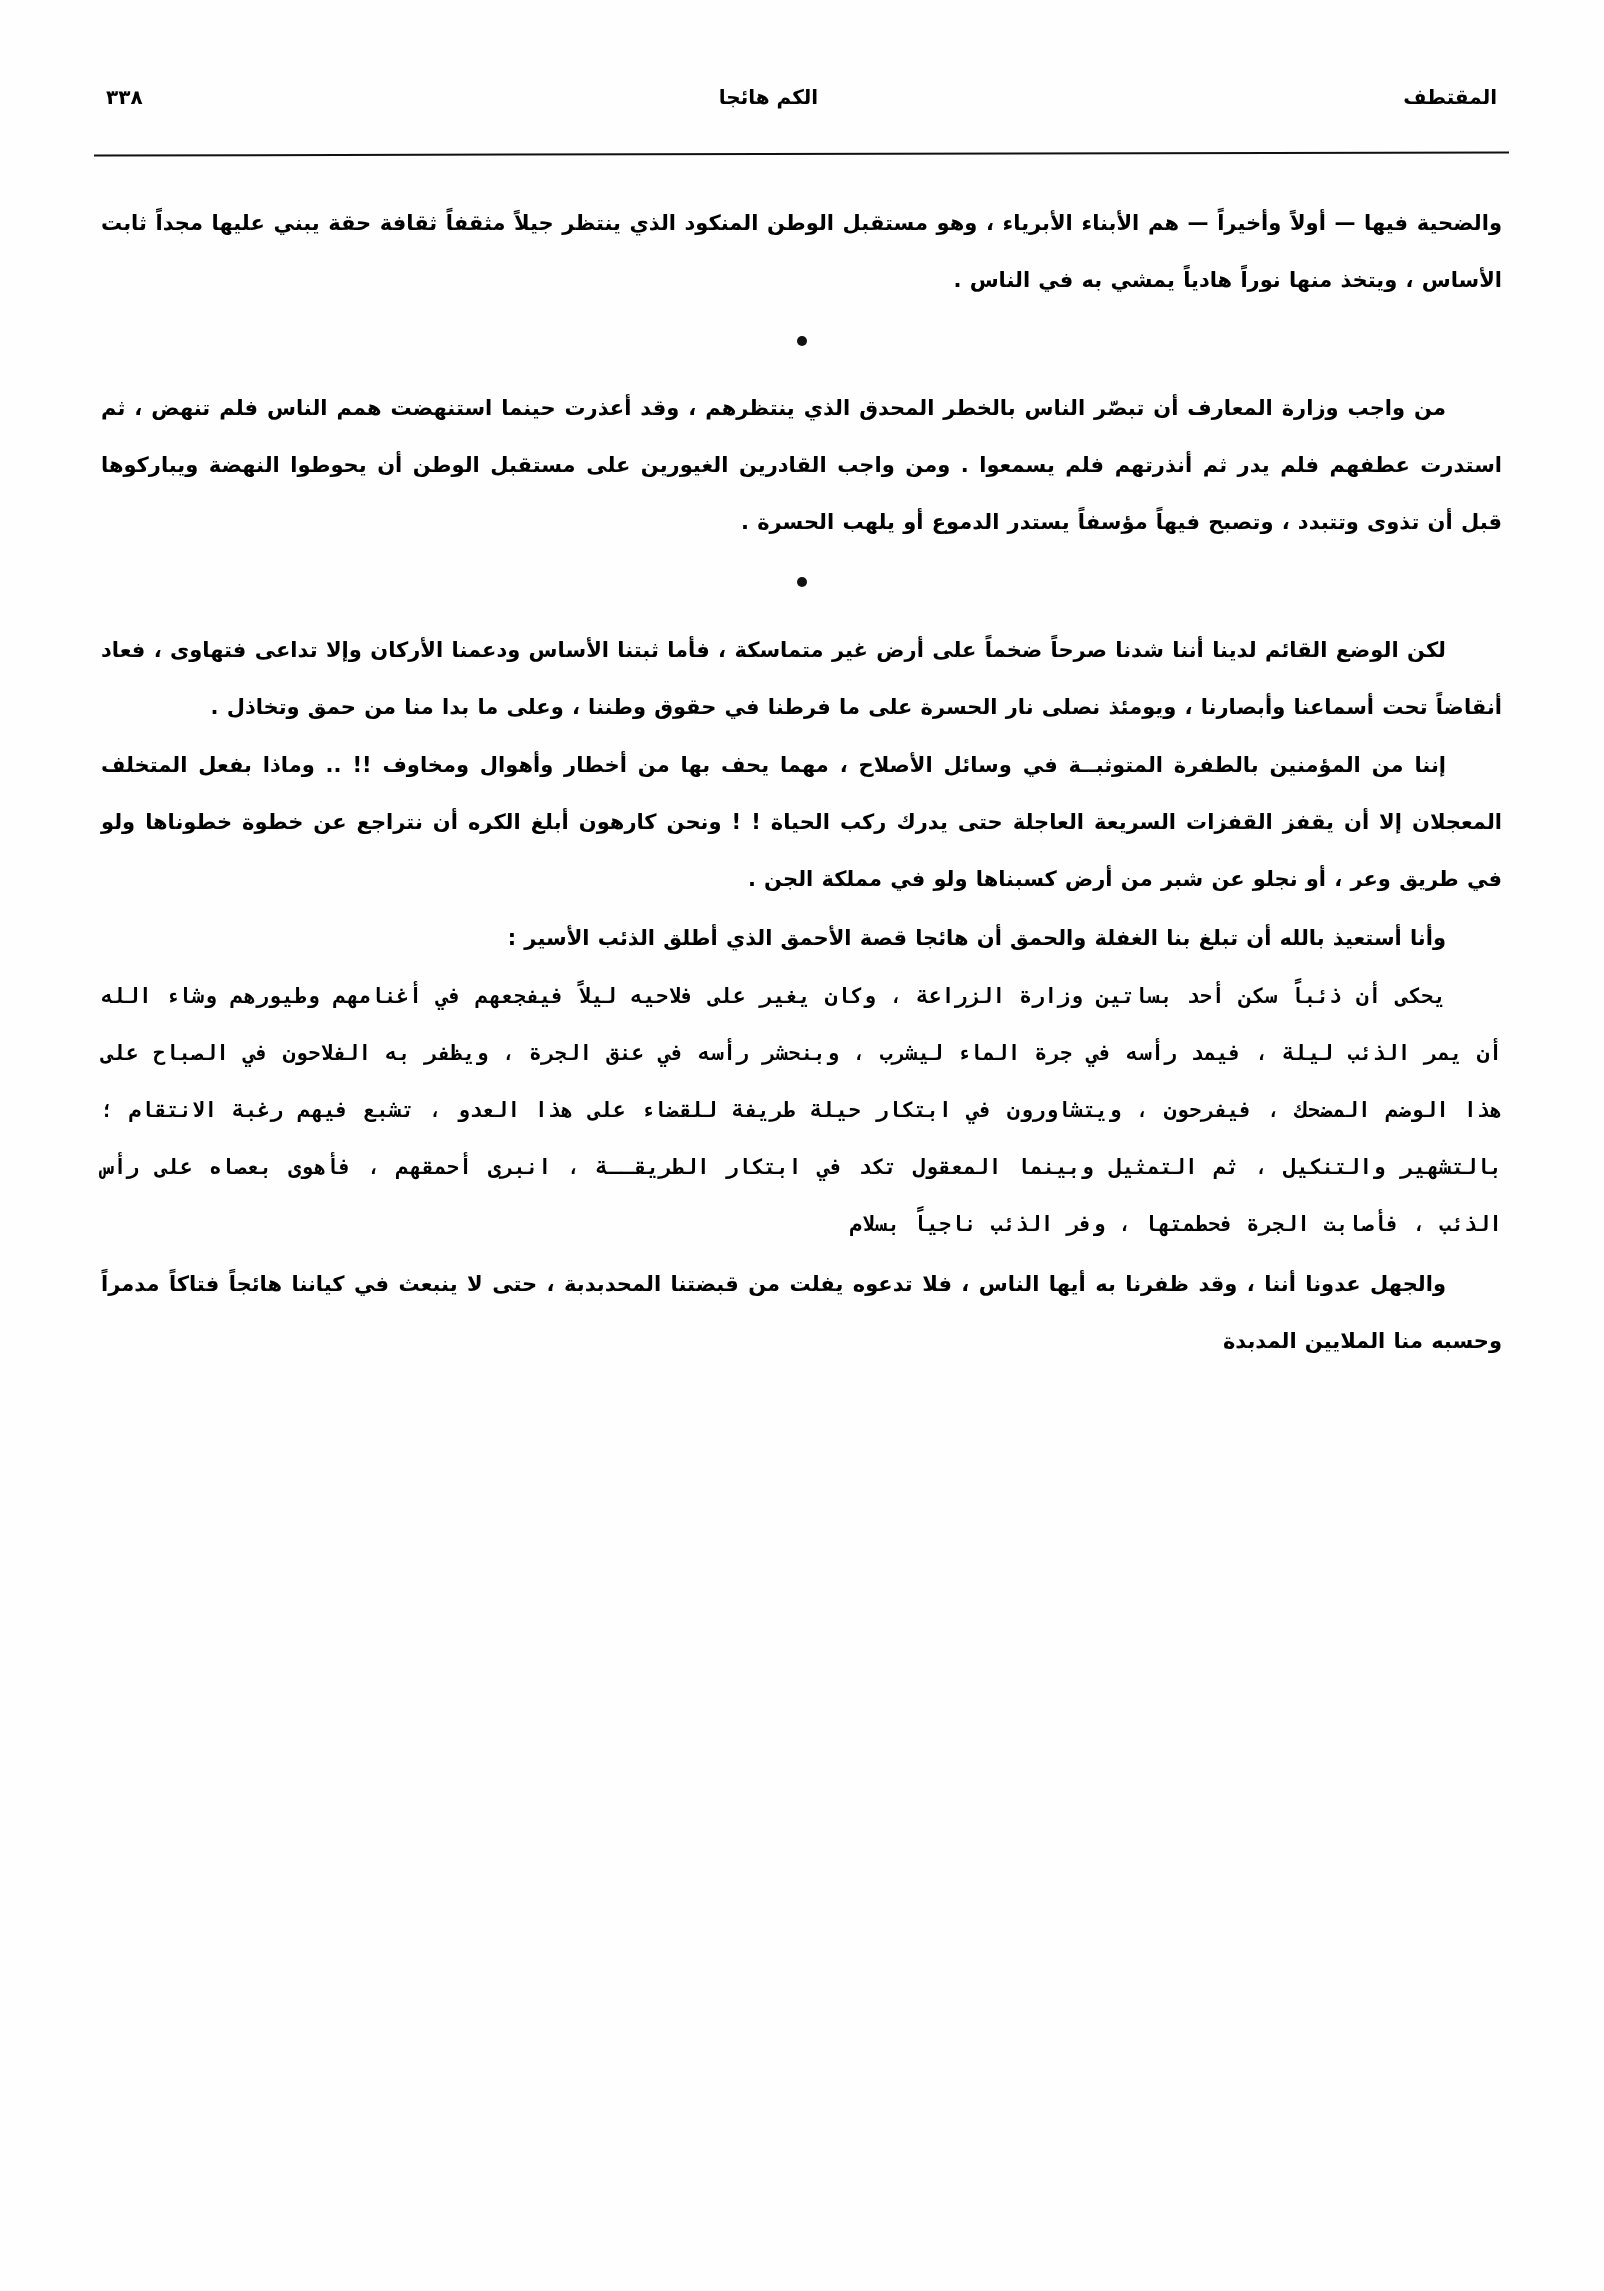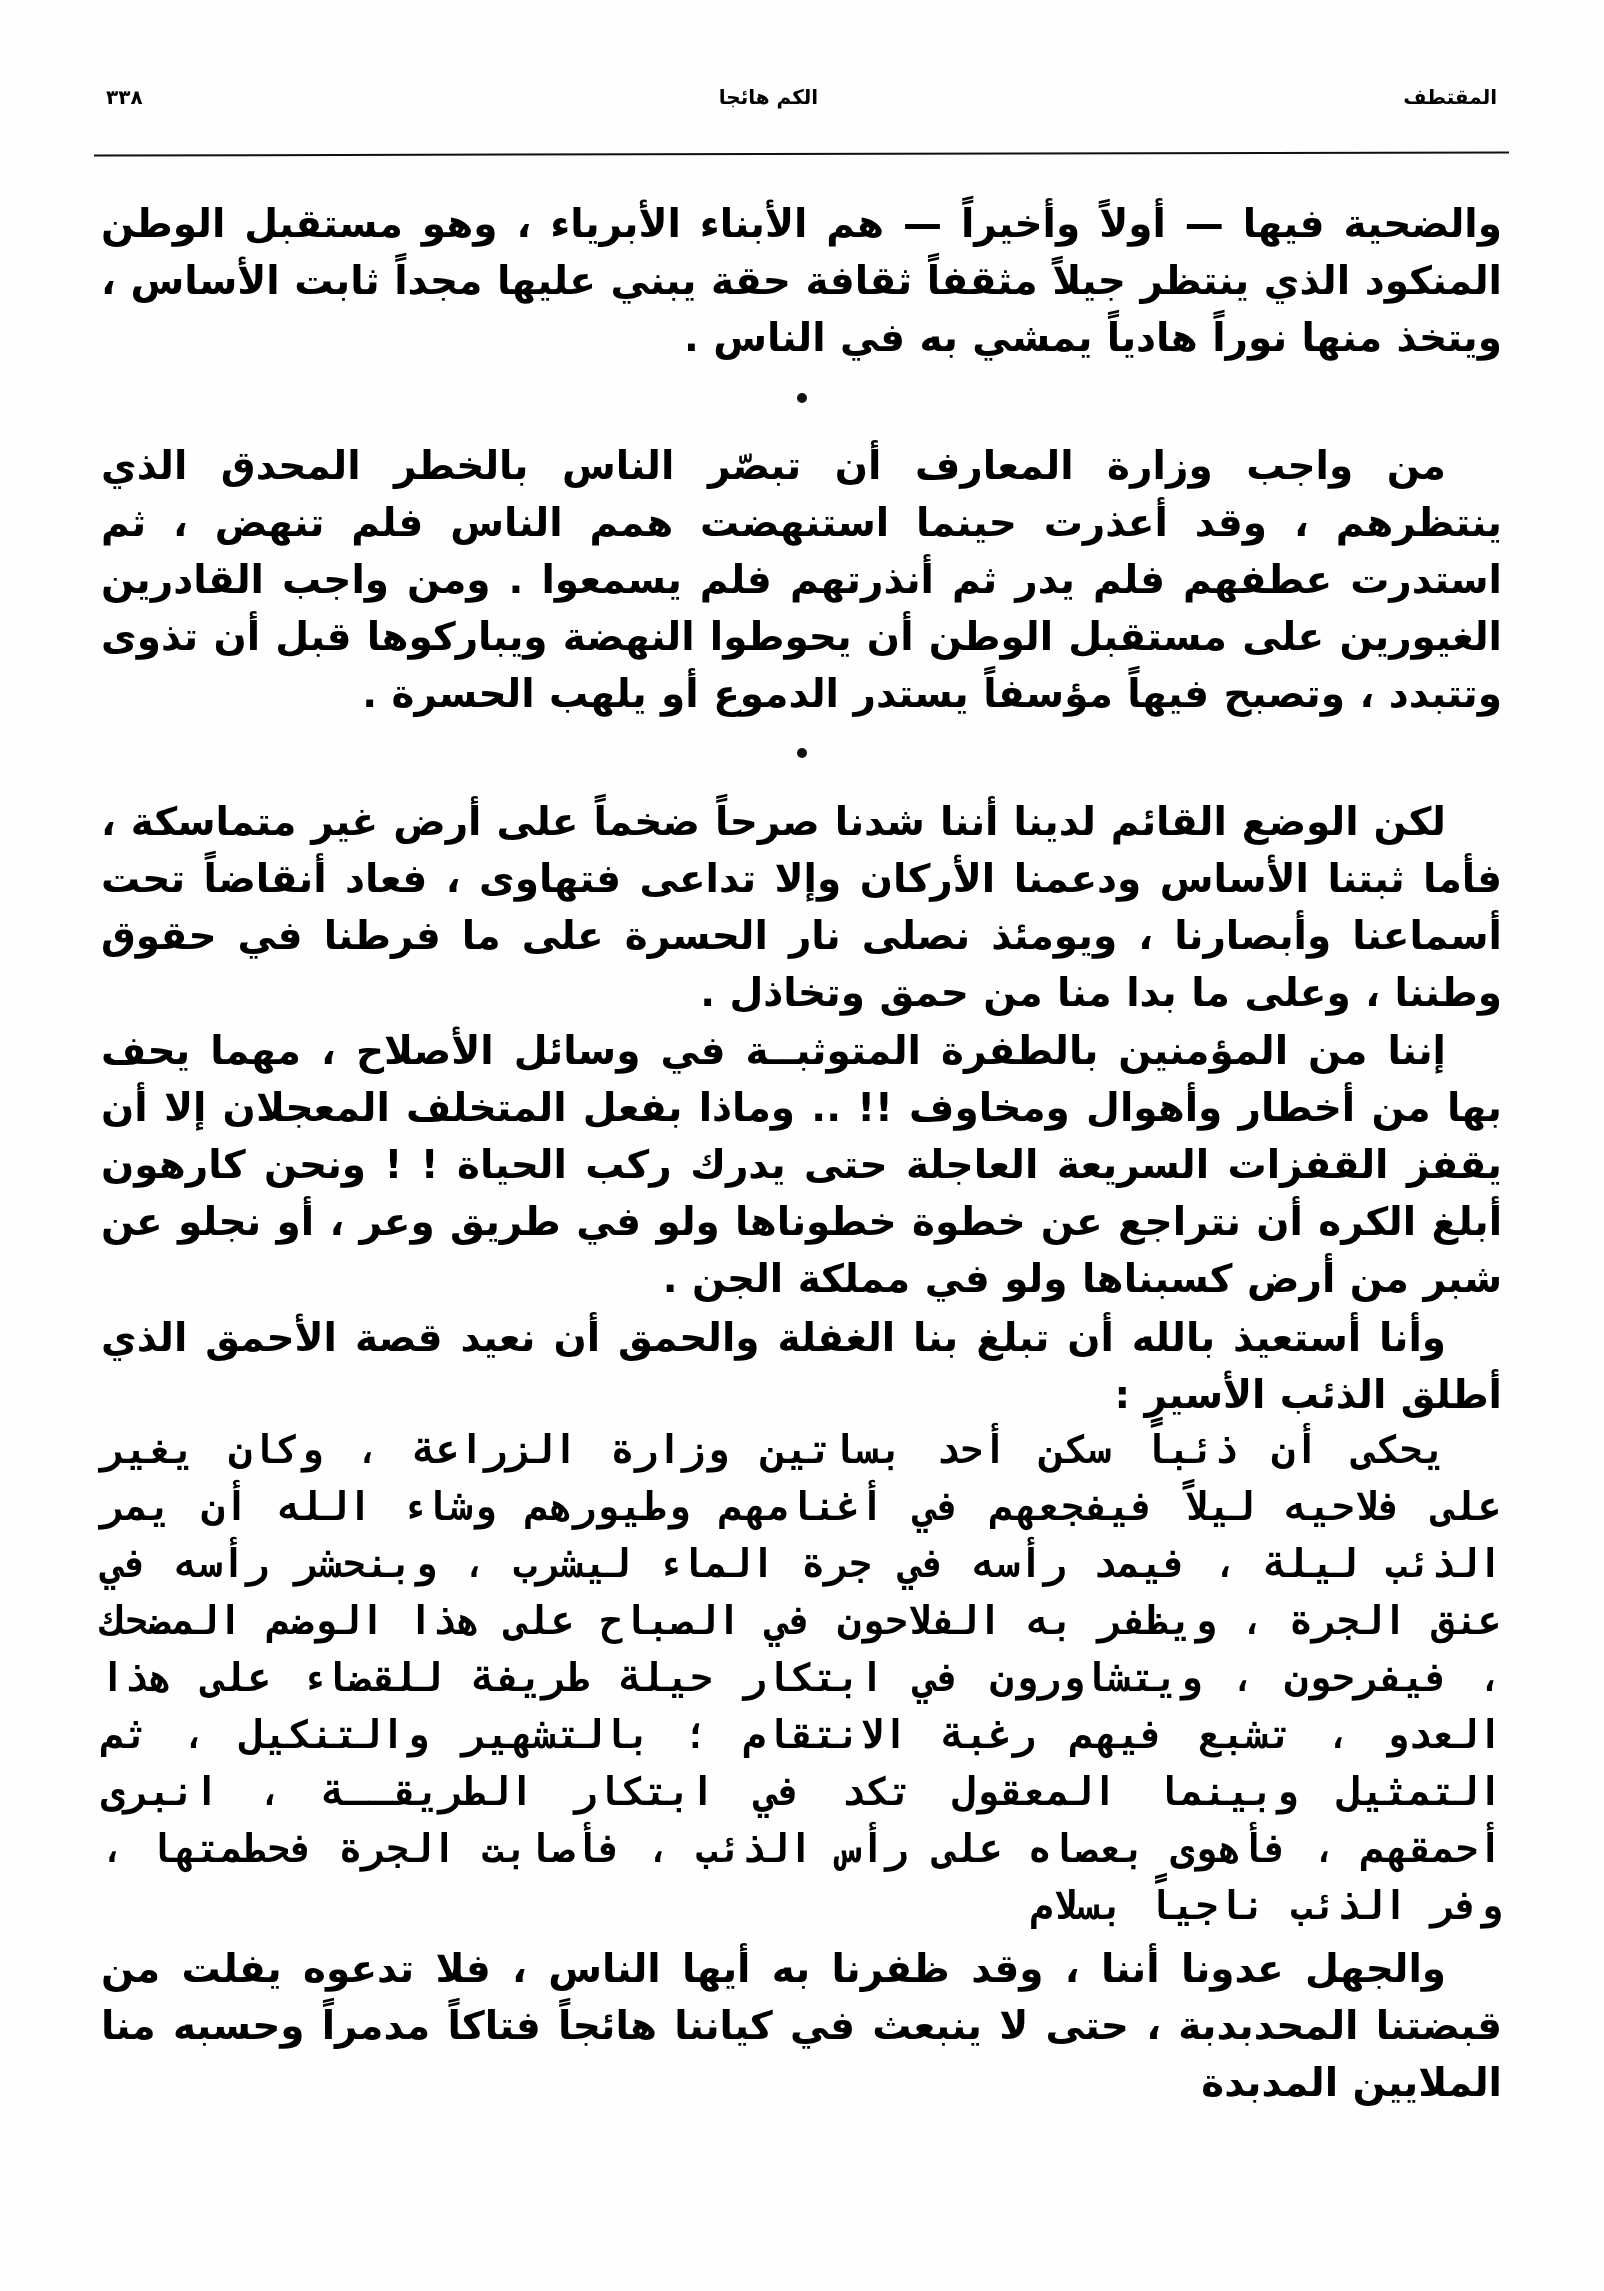--- a/index.html
+++ b/index.html
@@ -72,21 +72,21 @@
     left: 102px;
     right: 102px;
     bottom: 36px;
     direction: rtl;
     text-align: justify;
     text-justify: inter-word;
   }
 
   p.para {
     margin: 0 0 0 0;
-    font-size: 39px;
+    font-size: 21px;
     line-height: 57px;
     text-align: justify;
     text-align-last: right;
     word-spacing: 0.9px;
     font-weight: 600;
     direction: rtl;
     text-indent: 0;
   }
   p.para.indent {
     text-indent: 56px;
@@ -138,21 +138,21 @@
     <p class="para indent">من واجب وزارة المعارف أن تبصّر الناس بالخطر المحدق الذي ينتظرهم ، وقد أعذرت حينما استنهضت همم الناس فلم تنهض ، ثم استدرت عطفهم فلم يدر ثم أنذرتهم فلم يسمعوا . ومن واجب القادرين الغيورين على مستقبل الوطن أن يحوطوا النهضة ويباركوها قبل أن تذوى وتتبدد ، وتصبح فيهاً مؤسفاً يستدر الدموع أو يلهب الحسرة .</p>
 
     <div class="separator">
       <span class="dot"></span>
     </div>
 
     <p class="para indent">لكن الوضع القائم لدينا أننا شدنا صرحاً ضخماً على أرض غير متماسكة ، فأما ثبتنا الأساس ودعمنا الأركان وإلا تداعى فتهاوى ، فعاد أنقاضاً تحت أسماعنا وأبصارنا ، ويومئذ نصلى نار الحسرة على ما فرطنا في حقوق وطننا ، وعلى ما بدا منا من حمق وتخاذل .</p>
 
     <p class="para indent">إننا من المؤمنين بالطفرة المتوثبــة في وسائل الأصلاح ، مهما يحف بها من أخطار وأهوال ومخاوف !! .. وماذا بفعل المتخلف المعجلان إلا أن يقفز القفزات السريعة العاجلة حتى يدرك ركب الحياة ! ! ونحن كارهون أبلغ الكره أن نتراجع عن خطوة خطوناها ولو في طريق وعر ، أو نجلو عن شبر من أرض كسبناها ولو في مملكة الجن .</p>
 
-    <p class="para indent">وأنا أستعيذ بالله أن تبلغ بنا الغفلة والحمق أن نعيد قصة الأحمق الذي أطلق الذئب الأسير :</p>
+    <p class="para indent">وأنا أستعيذ بالله أن تبلغ بنا الغفلة والحمق أن هائجا قصة الأحمق الذي أطلق الذئب الأسير :</p>
 
     <p class="para indent block-gap-top">يحكى أن ذئباً سكن أحد بساتين وزارة الزراعة ، وكان يغير على فلاحيه ليلاً فيفجعهم في أغنامهم وطيورهم وشاء الله أن يمر الذئب ليلة ، فيمد رأسه في جرة الماء ليشرب ، وبنحشر رأسه في عنق الجرة ، ويظفر به الفلاحون في الصباح على هذا الوضم المضحك ، فيفرحون ، ويتشاورون في ابتكار حيلة طريفة للقضاء على هذا العدو ، تشبع فيهم رغبة الانتقام ؛ بالتشهير والتنكيل ، ثم التمثيل وبينما المعقول تكد في ابتكار الطريقــة ، انبرى أحمقهم ، فأهوى بعصاه على رأس الذئب ، فأصابت الجرة فحطمتها ، وفر الذئب ناجياً بسلام</p>
 
     <p class="para indent">والجهل عدونا أننا ، وقد ظفرنا به أيها الناس ، فلا تدعوه يفلت من قبضتنا المحدبدبة ، حتى لا ينبعث في كياننا هائجاً فتاكاً مدمراً وحسبه منا الملايين المدبدة</p>
 
   </div>
 
 </div>
 
 

